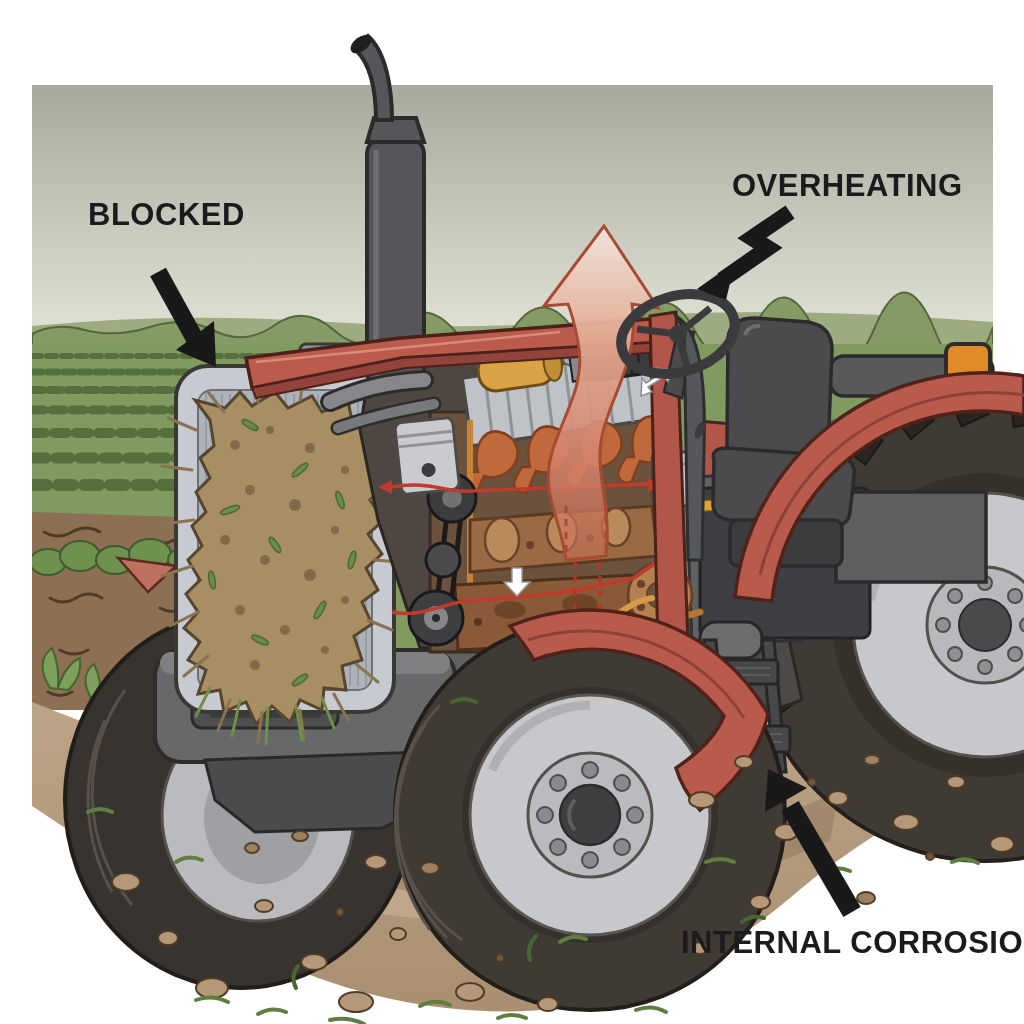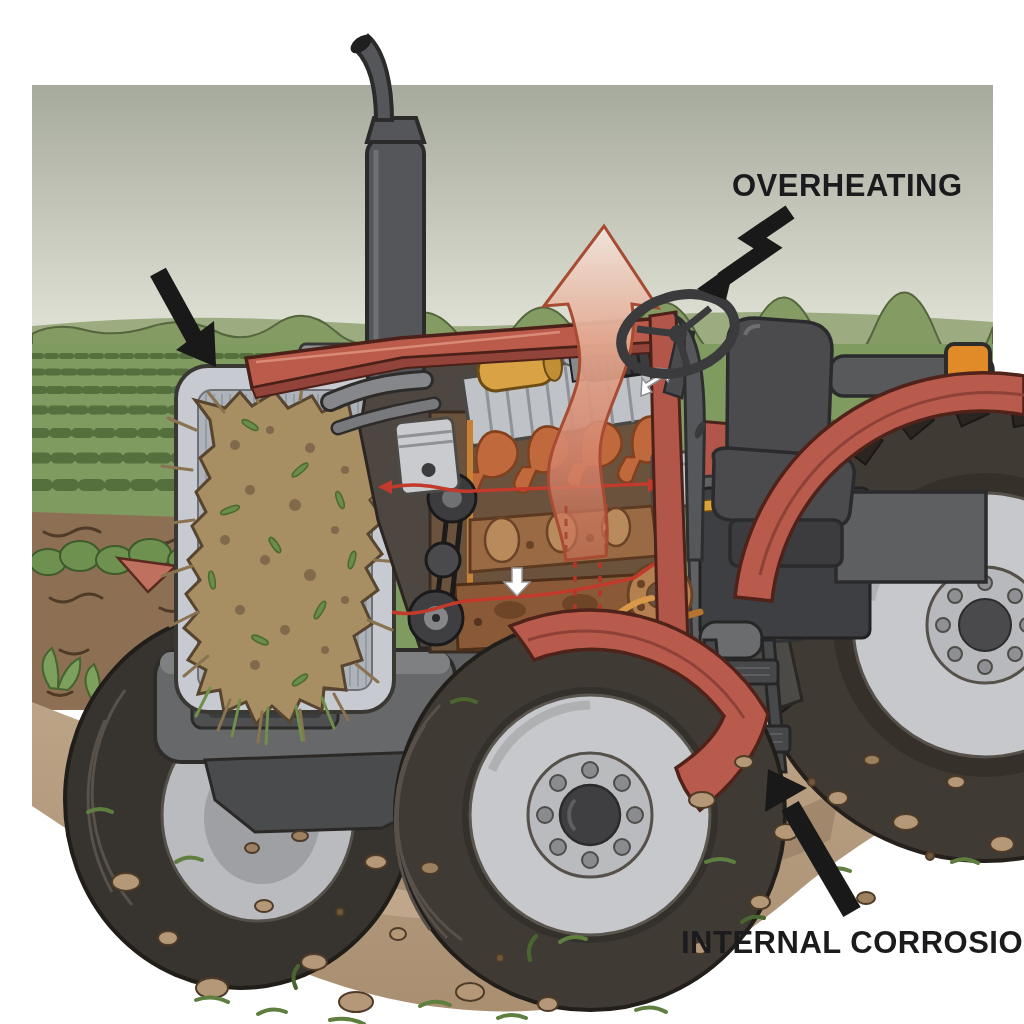--- a/index.html
+++ b/index.html
@@ -486,16 +486,17 @@
     <path d="M790,212 L752,238 L768,248 L722,280" stroke="#191919" stroke-width="16" fill="none" stroke-linejoin="miter"></path>
     <polygon points="735,262 726,300 697,289"></polygon>
   </g>
   <g fill="#191919">
     <path d="M852,912 L790,806" stroke="#191919" stroke-width="20" fill="none"></path>
     <polygon points="807,788 765,812 768,769"></polygon>
   </g>
 </svg>
 
 <div class="lbl" style="left:88px;top:198px;">
+  <div>BLOCKED</div>
 </div>
 <div class="lbl" style="left:732px;top:169px;">OVERHEATING</div>
 <div class="lbl" style="left:681px;top:926px;">INTERNAL CORROSION</div>
 </div>
 
 </body></html>

